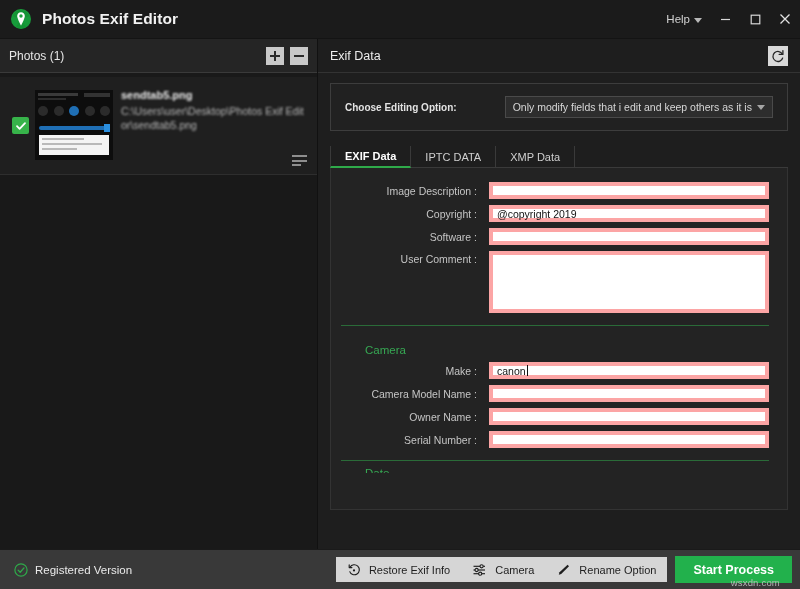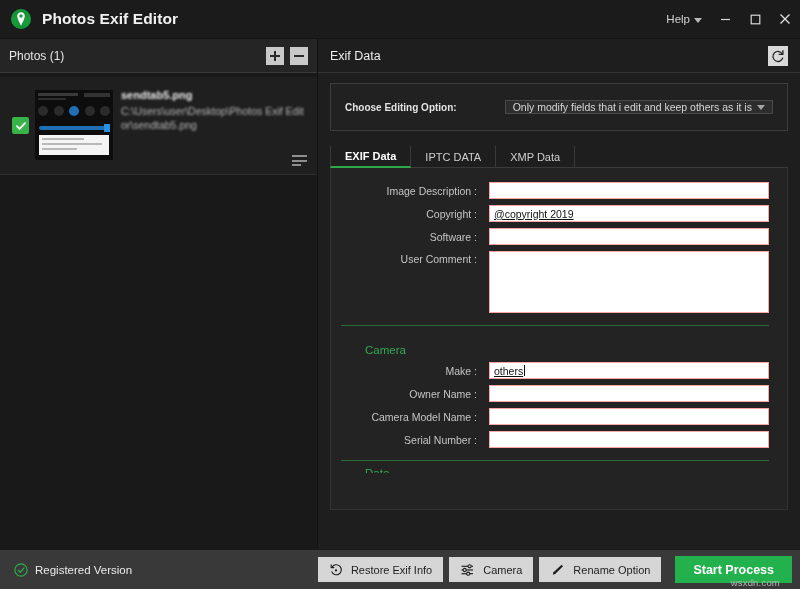--- a/index.html
+++ b/index.html
@@ -172,21 +172,21 @@
     background: #212121;
     height: 48px;
     display: flex; align-items: center;
     padding: 0 14px;
   }
   .opt-label { color: #e3e3e3; font-size: 10px; font-weight: bold; }
   .opt-select {
     margin-left: 48px;
     flex: 1;
     max-width: 275px;
-    height: 14px;
+    height: 22px;
     background: #2d2d2d;
     border: 1px solid #4a4a4a;
     display: flex; align-items: center;
     padding: 0 7px;
     position: relative;
   }
   .opt-select-text { color: #d7d7d7; font-size: 10.5px; white-space: nowrap; overflow:hidden; }
   .opt-caret {
     position: absolute; right: 7px;
     width: 0; height: 0;
@@ -221,26 +221,25 @@
   .flabel {
     width: 148px; min-width:148px;
     text-align: right;
     color: #c5c5c5; font-size: 10.5px;
     padding-right: 12px;
   }
   .finput {
     flex: 1;
     height: 17px;
     background: #ffffff;
-    border: 1px solid #fca5a5;
+    border: 4px solid #fca5a5;
     color: #111; font-size: 10.5px;
     display: flex; align-items: center;
     padding: 0 4px;
     position: relative;
-    text-decoration: underline;
   }
   .finput.tall { height: 62px; align-items: flex-start; padding-top: 2px; }
   .caret-bar {
     display: inline-block;
     width: 1px; height: 11px;
     background: #111;
     margin-left: 1px;
     vertical-align: middle;
   }
   .sec-head {
@@ -258,21 +257,21 @@
     padding: 0 8px;
     border-top: 1px solid #1a1a1a;
     position: relative;
   }
   .reg {
     display: flex; align-items: center; gap: 7px;
     color: #eaeaea; font-size: 11.5px;
     margin-left: 6px;
   }
   .reg-ic { width: 14px; height: 14px; }
-  .btn-group { margin-left: auto; display: flex; align-items: center; gap: 6px; }
+  .btn-group { margin-left: auto; display: flex; align-items: center; }
   .btn {
     height: 25px;
     background: #d6d6d6;
     color: #1e1e1e; font-size: 11px;
     display: flex; align-items: center; gap: 8px;
     padding: 0 11px;
   }
   .btn .bic { display: flex; align-items: center; }
   .btn-start {
     height: 27px;
@@ -445,32 +444,32 @@
             <div class="finput tall"></div>
           </div>
 
           <div class="sec-rule"></div>
 
           <div class="sec-head">Camera</div>
 
           <div class="frow">
             <div class="flabel">Make :</div>
             <div class="finput">
-              <span>others</span>
+              <span>canon</span>
                 <span class="caret-bar"></span>
             </div>
           </div>
 
           <div class="frow">
+            <div class="flabel">Camera Model Name :</div>
+            <div class="finput"></div>
+          </div>
+
+          <div class="frow">
             <div class="flabel">Owner Name :</div>
-            <div class="finput"></div>
-          </div>
-
-          <div class="frow">
-            <div class="flabel">Camera Model Name :</div>
             <div class="finput"></div>
           </div>
 
           <div class="frow">
             <div class="flabel">Serial Number :</div>
             <div class="finput"></div>
           </div>
 
           <div class="sec-rule"></div>
           <div class="sec-head-cut">Date</div>

